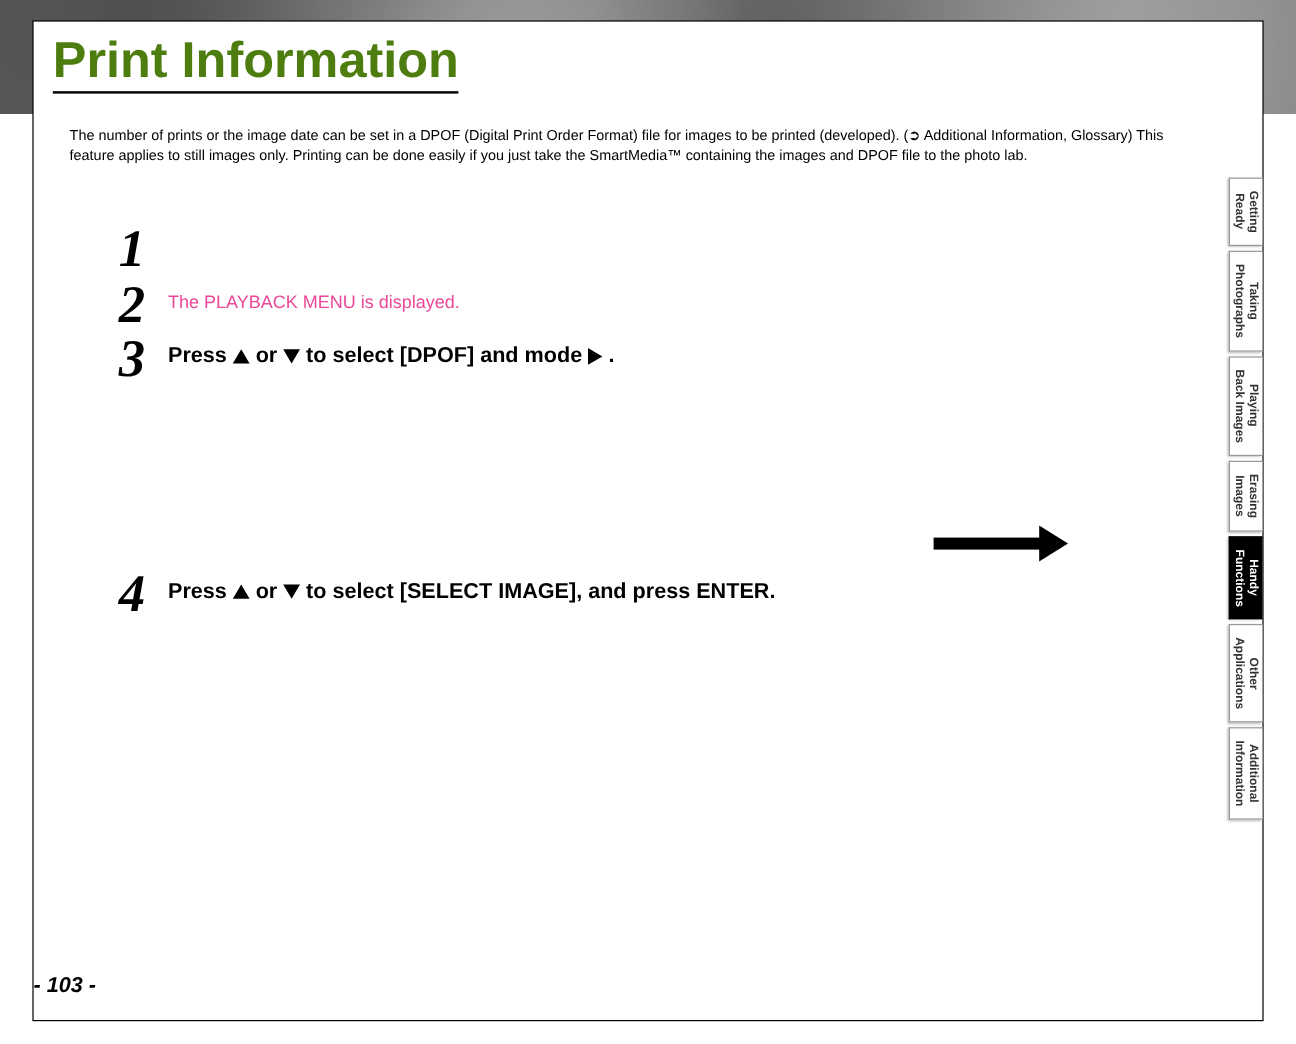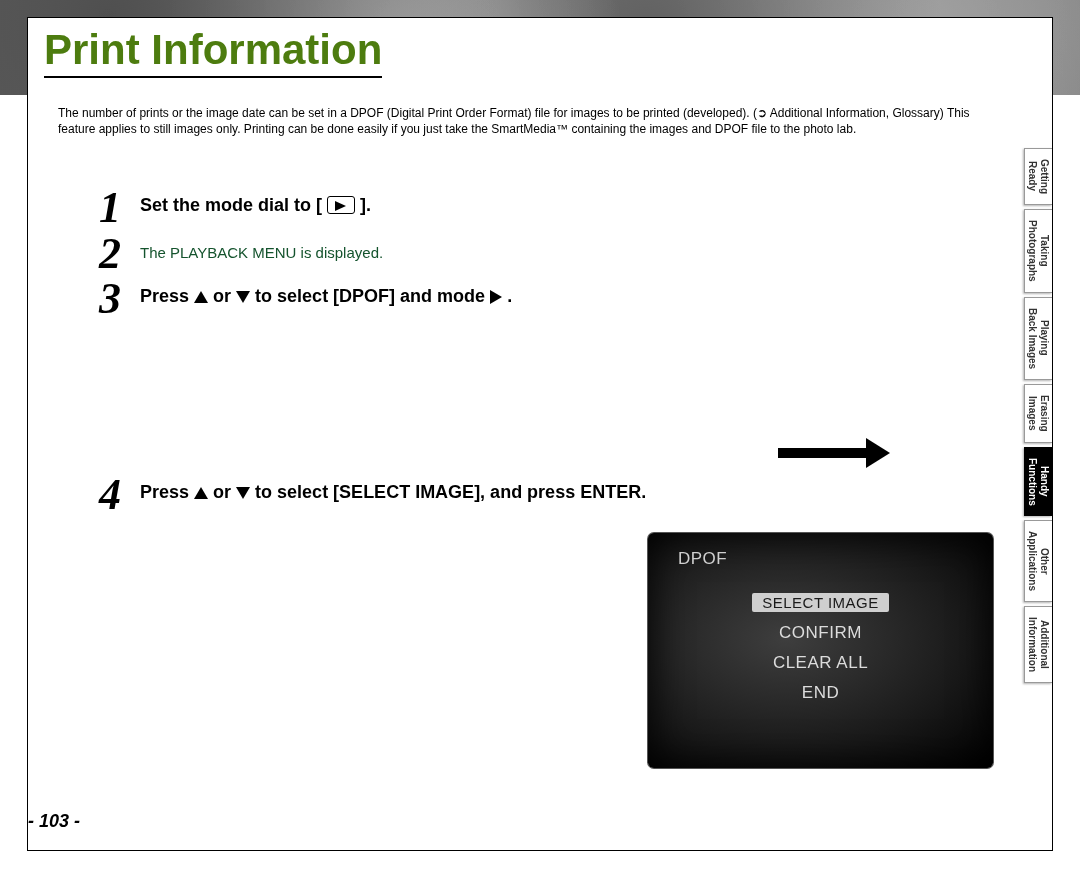--- a/index.html
+++ b/index.html
@@ -39,21 +39,21 @@
   .steps { position: absolute; left: 60px; top: 170px; width: 920px; }
   .step { display: flex; align-items: flex-start; margin-bottom: 6px; }
   .step-num {
     font-family: "Brush Script MT", cursive; font-style: italic;
     font-size: 44px; font-weight: bold; width: 44px; flex: 0 0 44px;
     line-height: 0.9; color: #000; text-align: center;
     margin-right: 8px;
   }
   .step-body { flex: 1; padding-top: 6px; }
   .step-main { font-size: 18px; font-weight: bold; color: #000; line-height: 1.3; }
-  .step-sub { font-size: 15px; color: #14532d; margin-top: 4px; }
+  .step-sub { font-size: 15px; color: #ec4899; margin-top: 4px; }
 
   .icon-mode {
     display: inline-block; width: 28px; height: 18px; border: 1.5px solid #000;
     border-radius: 3px; vertical-align: -3px; position: relative;
   }
   .icon-mode::after {
     content: ""; position: absolute; left: 7px; top: 4px;
     width: 0; height: 0; border-left: 11px solid #000;
     border-top: 5px solid transparent; border-bottom: 5px solid transparent;
   }
@@ -111,27 +111,20 @@
 <div class="page-frame">
 
   <div class="title">Print Information</div>
 
   <div class="intro">The number of prints or the image date can be set in a DPOF (Digital Print Order Format) file for images to be printed (developed). (➲ Additional Information, Glossary) This feature applies to still images only. Printing can be done easily if you just take the SmartMedia™ containing the images and DPOF file to the photo lab.</div>
 
   <div class="steps">
 
     <div class="step">
       <div class="step-num">1</div>
-      <div class="step-body">
-        <div class="step-main">
-          <span>Set the mode dial to [</span>
-          <span class="icon-mode"></span>
-          <span> ].</span>
-        </div>
-      </div>
     </div>
 
     <div class="step">
       <div class="step-num">2</div>
       <div class="step-body">
         <div class="step-sub">The PLAYBACK MENU is displayed.</div>
       </div>
     </div>
 
     <div class="step">
@@ -164,27 +157,20 @@
       </div>
     </div>
 
   </div>
 
   <div class="arrow-big">
     <div class="shaft"></div>
       <div class="head"></div>
   </div>
 
-  <div class="lcd">
-    <div class="lcd-title">DPOF</div>
-    <div class="row"><span class="sel">SELECT IMAGE</span></div>
-    <div class="row">CONFIRM</div>
-    <div class="row">CLEAR ALL</div>
-    <div class="row">END</div>
-  </div>
 
   <div class="pagenum">- 103 -</div>
 
   <div class="sidetabs">
     <div class="tab"><span>Getting</span><br><span>Ready</span></div>
     <div class="tab"><span>Taking</span><br><span>Photographs</span></div>
     <div class="tab"><span>Playing</span><br><span>Back Images</span></div>
     <div class="tab"><span>Erasing</span><br><span>Images</span></div>
     <div class="tab active"><span>Handy</span><br><span>Functions</span></div>
     <div class="tab"><span>Other</span><br><span>Applications</span></div>

